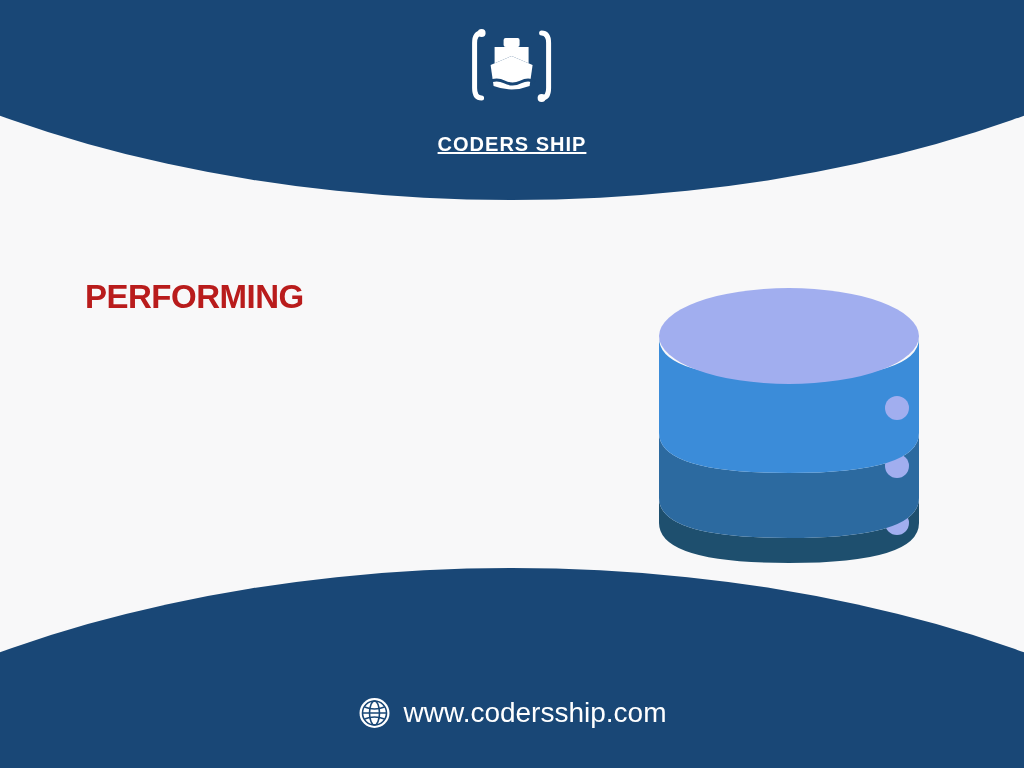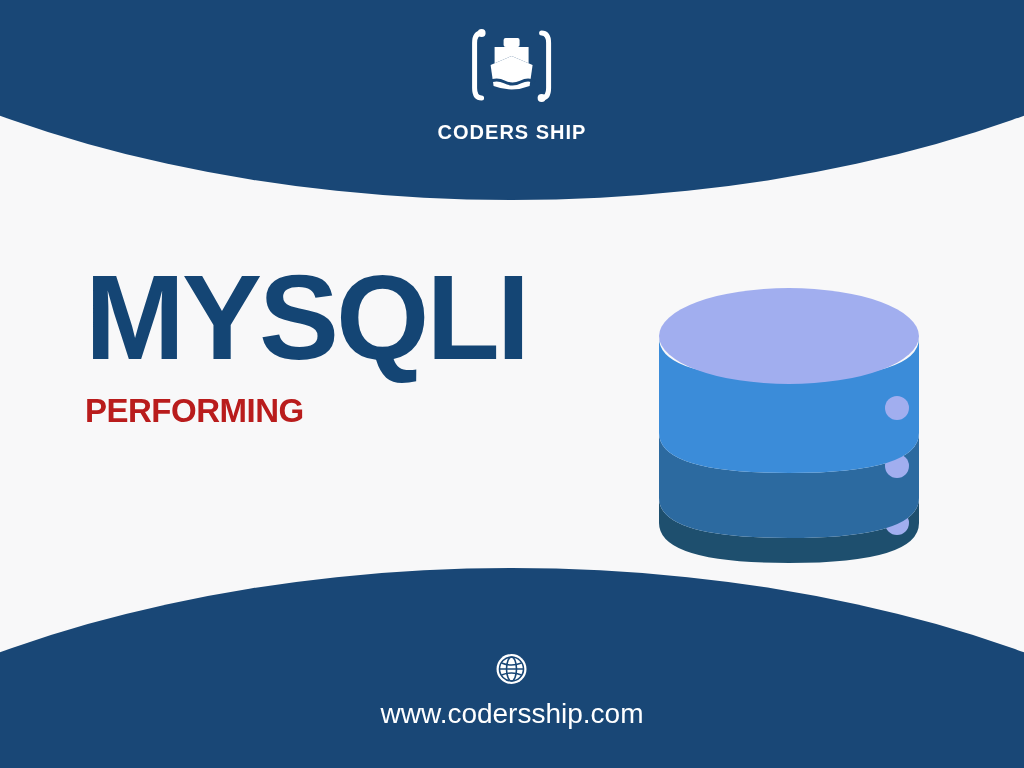--- a/index.html
+++ b/index.html
@@ -37,21 +37,22 @@
   left: 50%;
   transform: translateX(-50%);
   text-align: center;
   color: #fff;
 }
 .logo-icon { display: inline-block; }
 .logo-text {
   font-size: 20px;
   font-weight: 800;
   letter-spacing: 1px;
-  margin-top: 4px;
+  margin-top: 16px;
+  text-decoration: underline;
 }
 .main-content {
   position: absolute;
   top: 260px;
   left: 85px;
 }
 .title {
   font-size: 120px;
   font-weight: 900;
   color: #144574;
@@ -73,21 +74,20 @@
 }
 .footer-link {
   position: absolute;
   bottom: 38px;
   left: 50%;
   transform: translateX(-50%);
   display: flex;
   align-items: center;
   gap: 12px;
   color: #fff;
-  flex-direction: column;
 }
 .globe { display: inline-flex; }
 .url {
   font-size: 28px;
   font-weight: 500;
 }
 </style>
 </head>
 <body>
 
@@ -107,21 +107,20 @@
         <path d="M 24 47 L 66 47 L 45 38 Z" fill="#194776"></path>
         <path d="M 24 47 L 45 38 L 66 47 L 63 68 Q 45 75 27 68 Z"></path>
         <path d="M 22 64 Q 30 60 38 64 T 54 64 T 68 64" stroke="#194776" stroke-width="3" fill="none"></path>
       </g>
     </svg>
   </span>
   <div class="logo-text">CODERS SHIP</div>
 </div>
 
 <div class="main-content">
-  <div class="title">MYSQLI</div>
   <div class="subtitle">
     <div>PERFORMING</div>
   </div>
 </div>
 
 <div class="db-illustration">
   <svg width="300" height="310" viewBox="0 0 300 310">
     <path d="M 20 230 L 20 255 Q 20 295 150 295 Q 280 295 280 255 L 280 230 Q 280 270 150 270 Q 20 270 20 230 Z" fill="#1e4f6e"></path>
     <ellipse cx="258" cy="255" rx="12" ry="12" fill="#a1aeef"></ellipse>
     <path d="M 20 165 L 20 230 Q 20 270 150 270 Q 280 270 280 230 L 280 165 Q 280 205 150 205 Q 20 205 20 165 Z" fill="#2c6aa0"></path>

